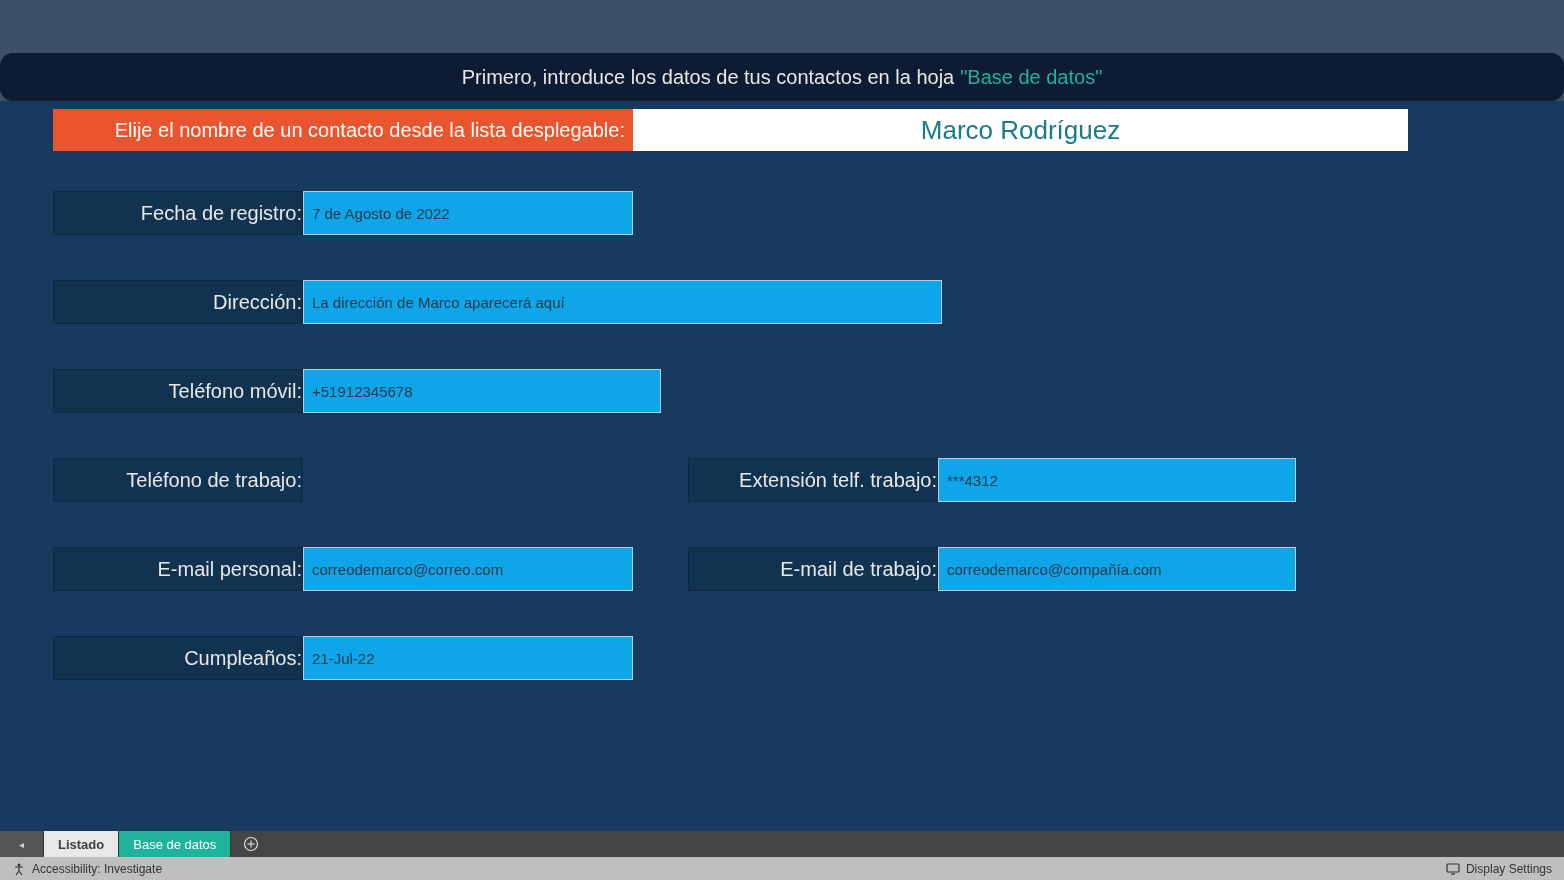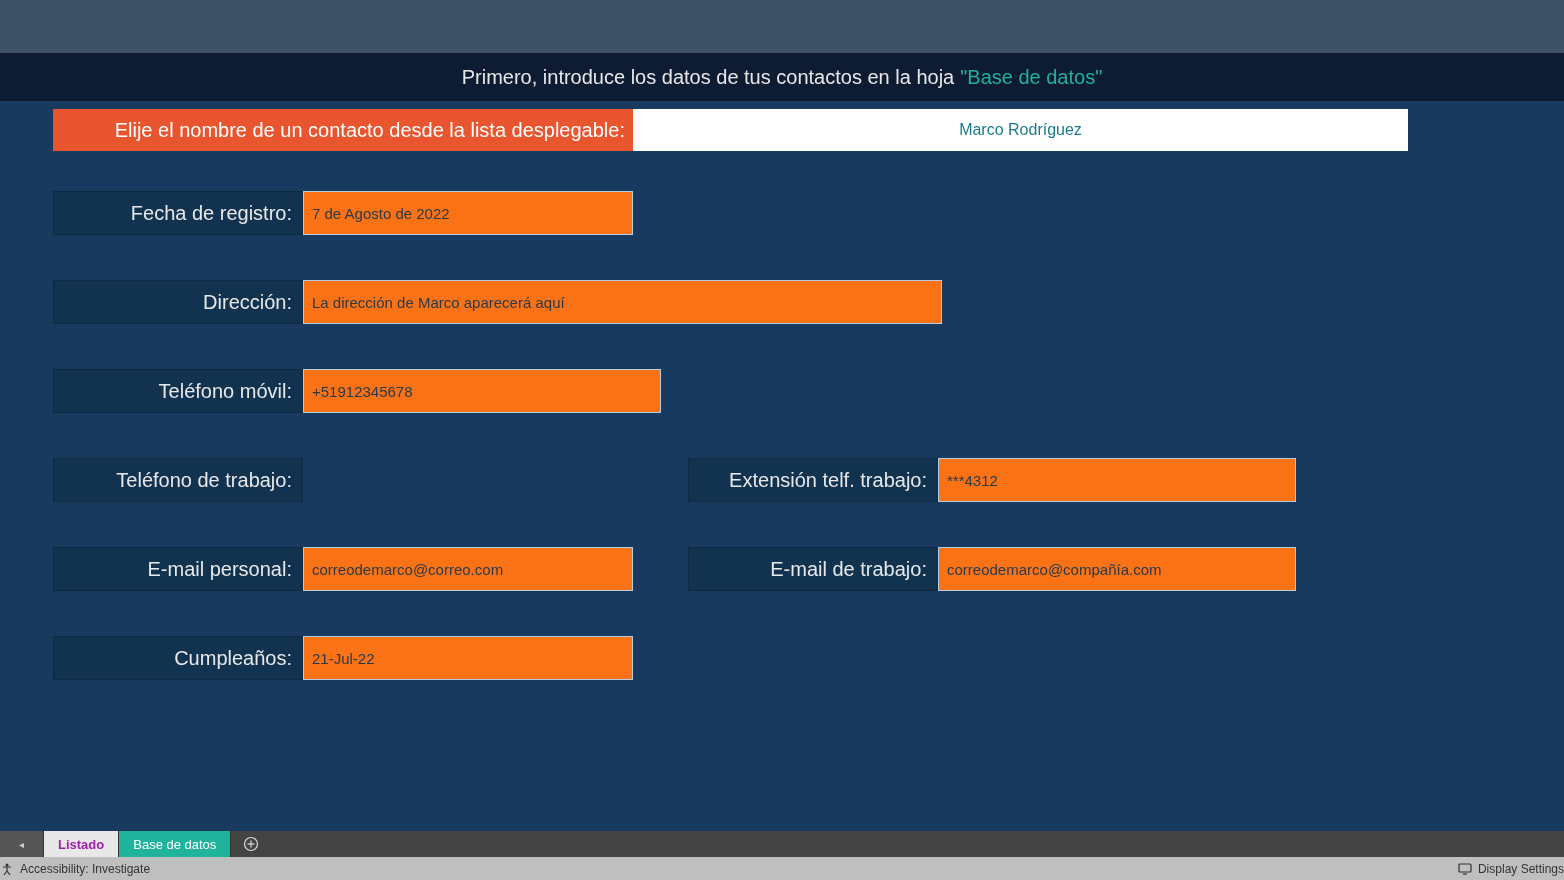--- a/index.html
+++ b/index.html
@@ -10,20 +10,21 @@
 
   .banner {
     height: 48px;
     background: #0d1b33;
     display: flex;
     align-items: center;
     justify-content: center;
     font-size: 20px;
     font-weight: 300;
     color: #e8e8e8;
+    border-radius: 13px;
   }
   .banner .highlight { color: #1fb39b; font-weight: 400; margin-left: 6px; }
 
   .content {
     flex: 1;
     background: #173a5e;
     padding: 8px 8px 30px 8px;
     position: relative;
   }
 
@@ -41,21 +42,21 @@
     font-weight: 300;
     display: flex;
     align-items: center;
     justify-content: flex-end;
     padding-right: 8px;
   }
   .selector-value {
     flex: 1;
     background: #ffffff;
     color: #1a7a8c;
-    font-size: 16px;
+    font-size: 26px;
     font-weight: 300;
     display: flex;
     align-items: center;
     justify-content: center;
   }
 
   .fields {
     margin-left: 45px;
     position: relative;
   }
@@ -71,27 +72,26 @@
   .pair.wide { width: 889px; }
 
   .label {
     background: #113350;
     color: #e8e8e8;
     font-size: 20px;
     font-weight: 300;
     display: flex;
     align-items: center;
     justify-content: flex-end;
-    padding-right: 10px;
     width: 250px;
     border: 1px solid #0d2a42;
   }
   .value {
     flex: 1;
-    background: #f97316;
+    background: #0ea5e9;
     color: #2a3a4a;
     font-size: 15px;
     font-weight: 400;
     display: flex;
     align-items: center;
     padding-left: 8px;
     border: 1px solid #b8cde0;
   }
 
   .bottom-area {
@@ -114,36 +114,36 @@
   }
   .tab {
     padding: 0 14px;
     display: flex;
     align-items: center;
     font-size: 13px;
     font-weight: 600;
     border-right: 1px solid #333;
     cursor: pointer;
   }
-  .tab.active { background: #e8e8e8; color: #a21caf; }
+  .tab.active { background: #e8e8e8; color: #404040; }
   .tab.inactive { background: #1fb39b; color: #ffffff; font-weight: 400; }
   .tab-add {
     width: 40px;
     display:flex; align-items:center; justify-content:center;
     color:#ddd;
   }
   .tab-add svg { width:16px; height:16px; }
 
   .status-row {
     height: 23px;
     background: #bfbfbf;
     display: flex;
     align-items: center;
     justify-content: space-between;
-    padding: 0 0;
+    padding: 0 12px;
     font-size: 12px;
     color: #333;
   }
   .status-left, .status-right { display:flex; align-items:center; gap:6px; }
   .status-icon { width:14px; height:14px; display:inline-flex; align-items:center; justify-content:center; }
 </style>
 </head>
 <body>
 
 <div class="top-gap"></div>

